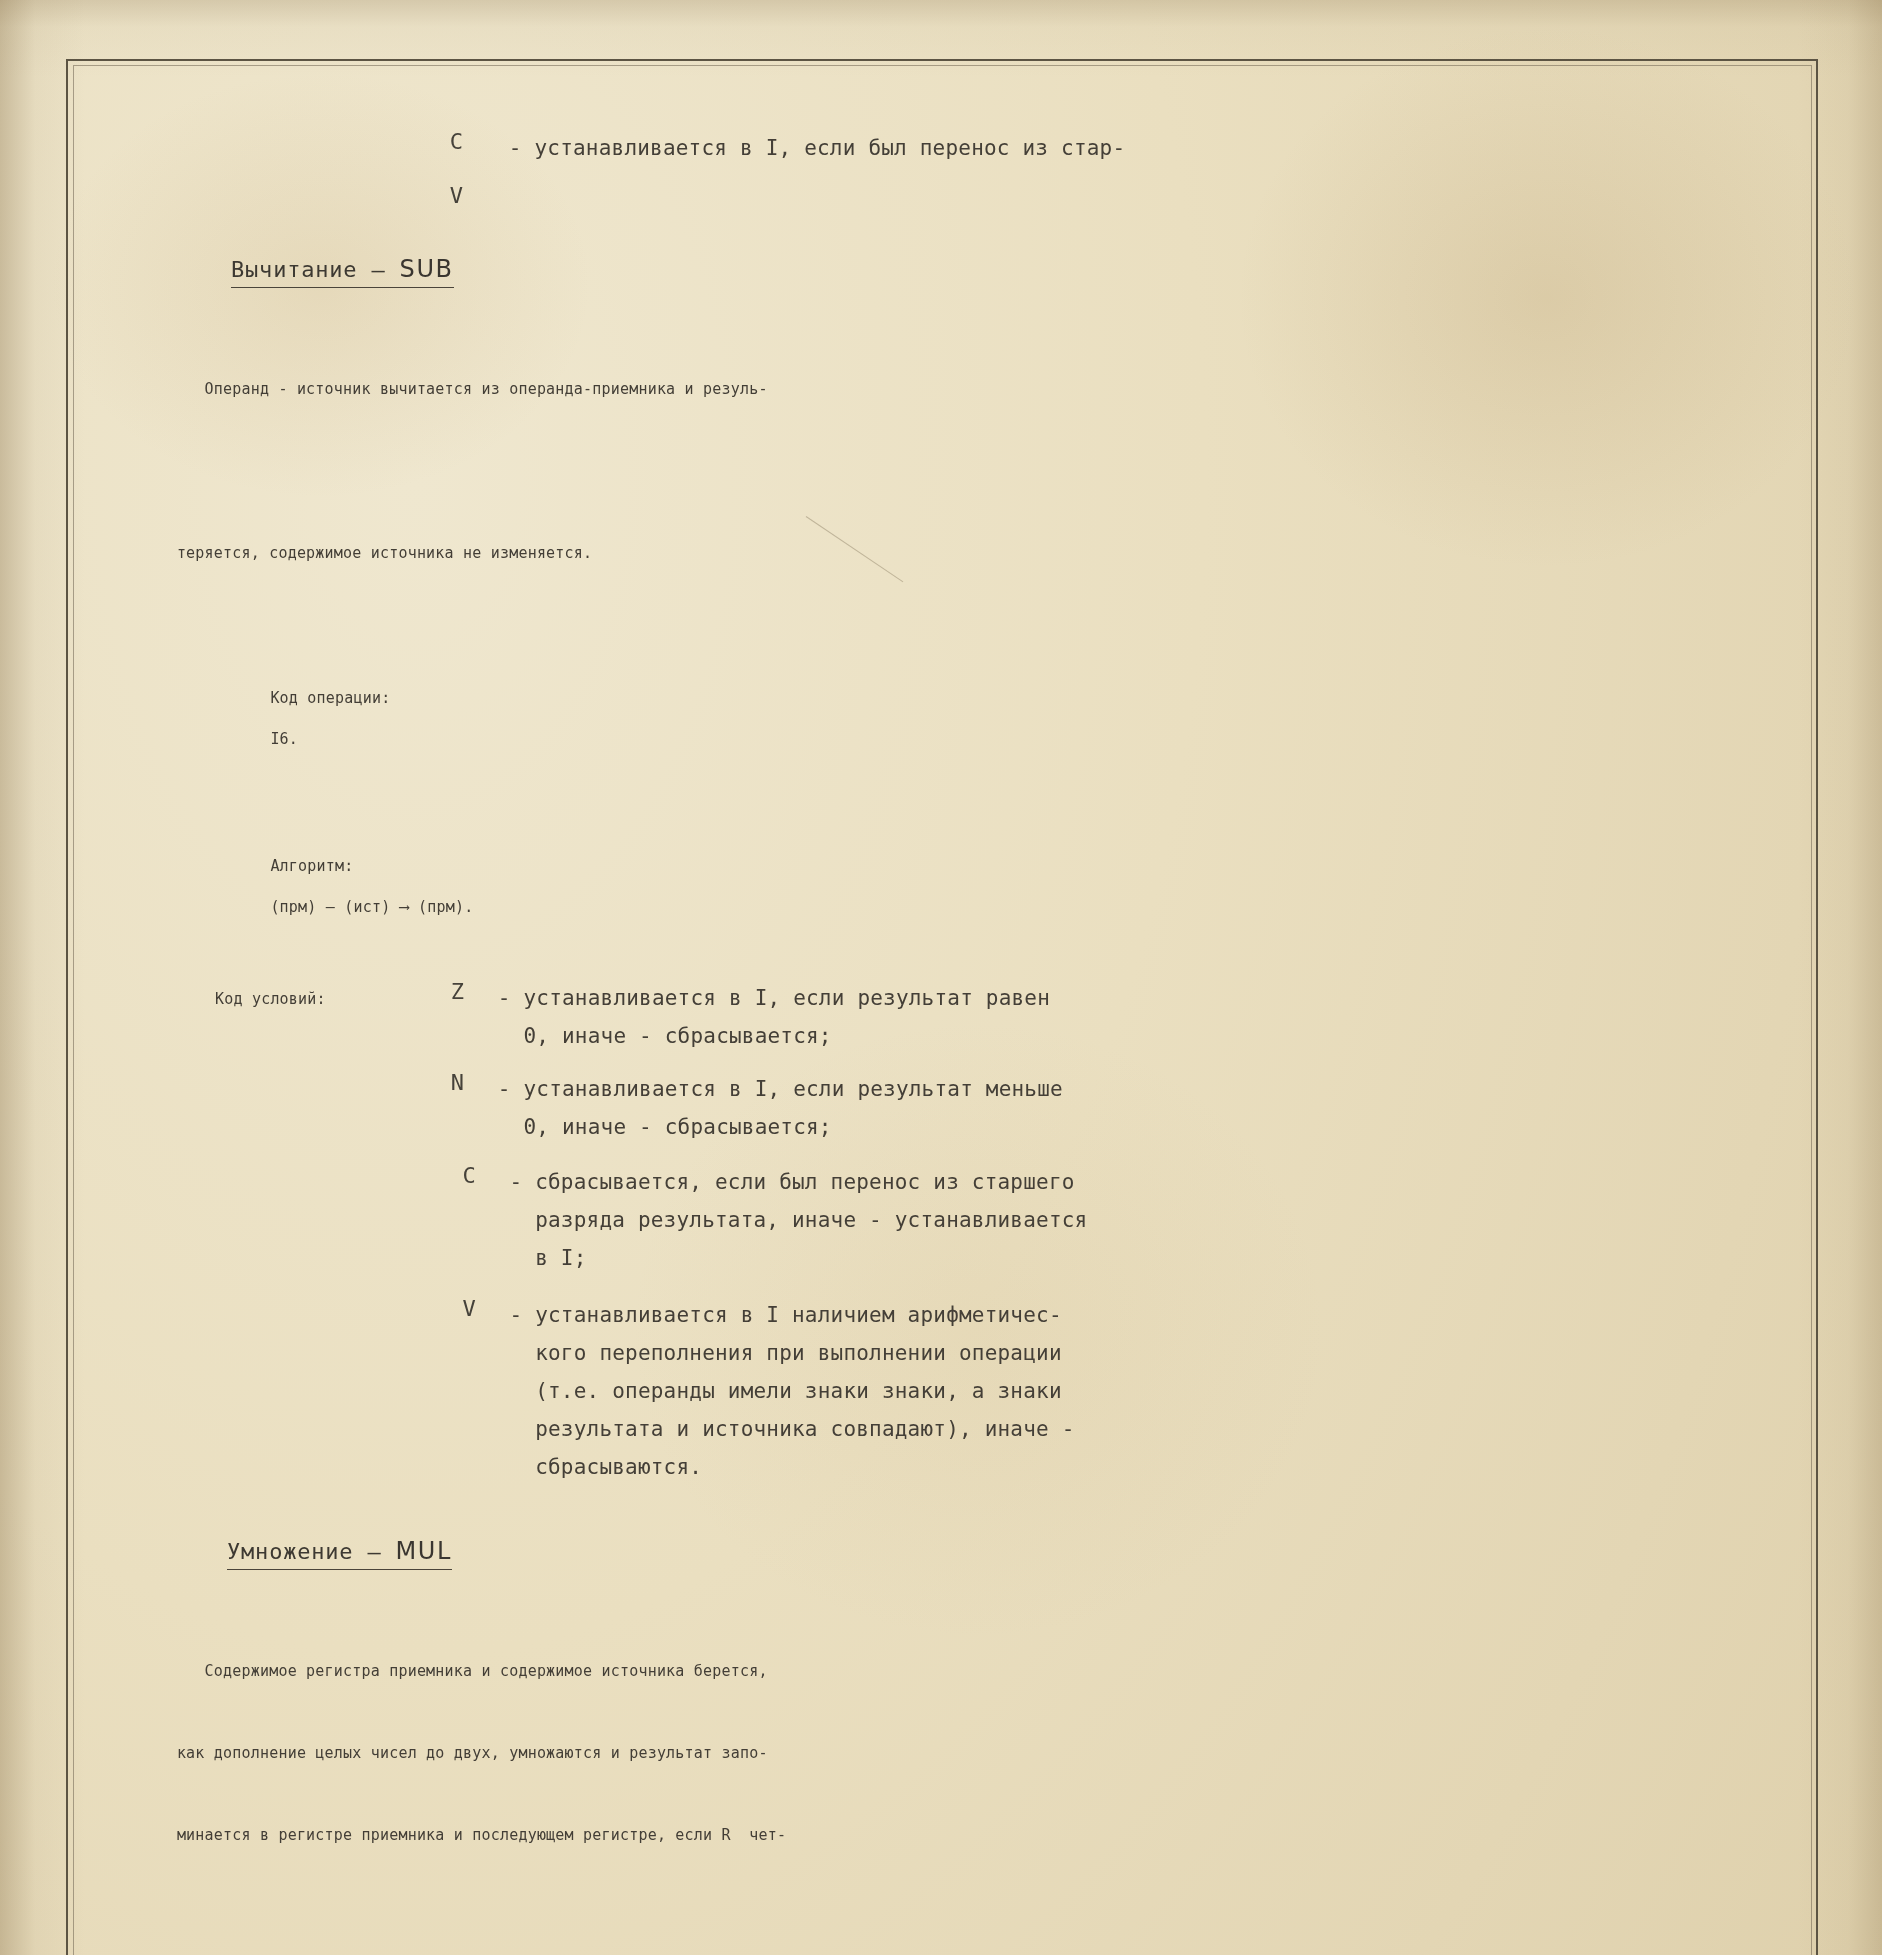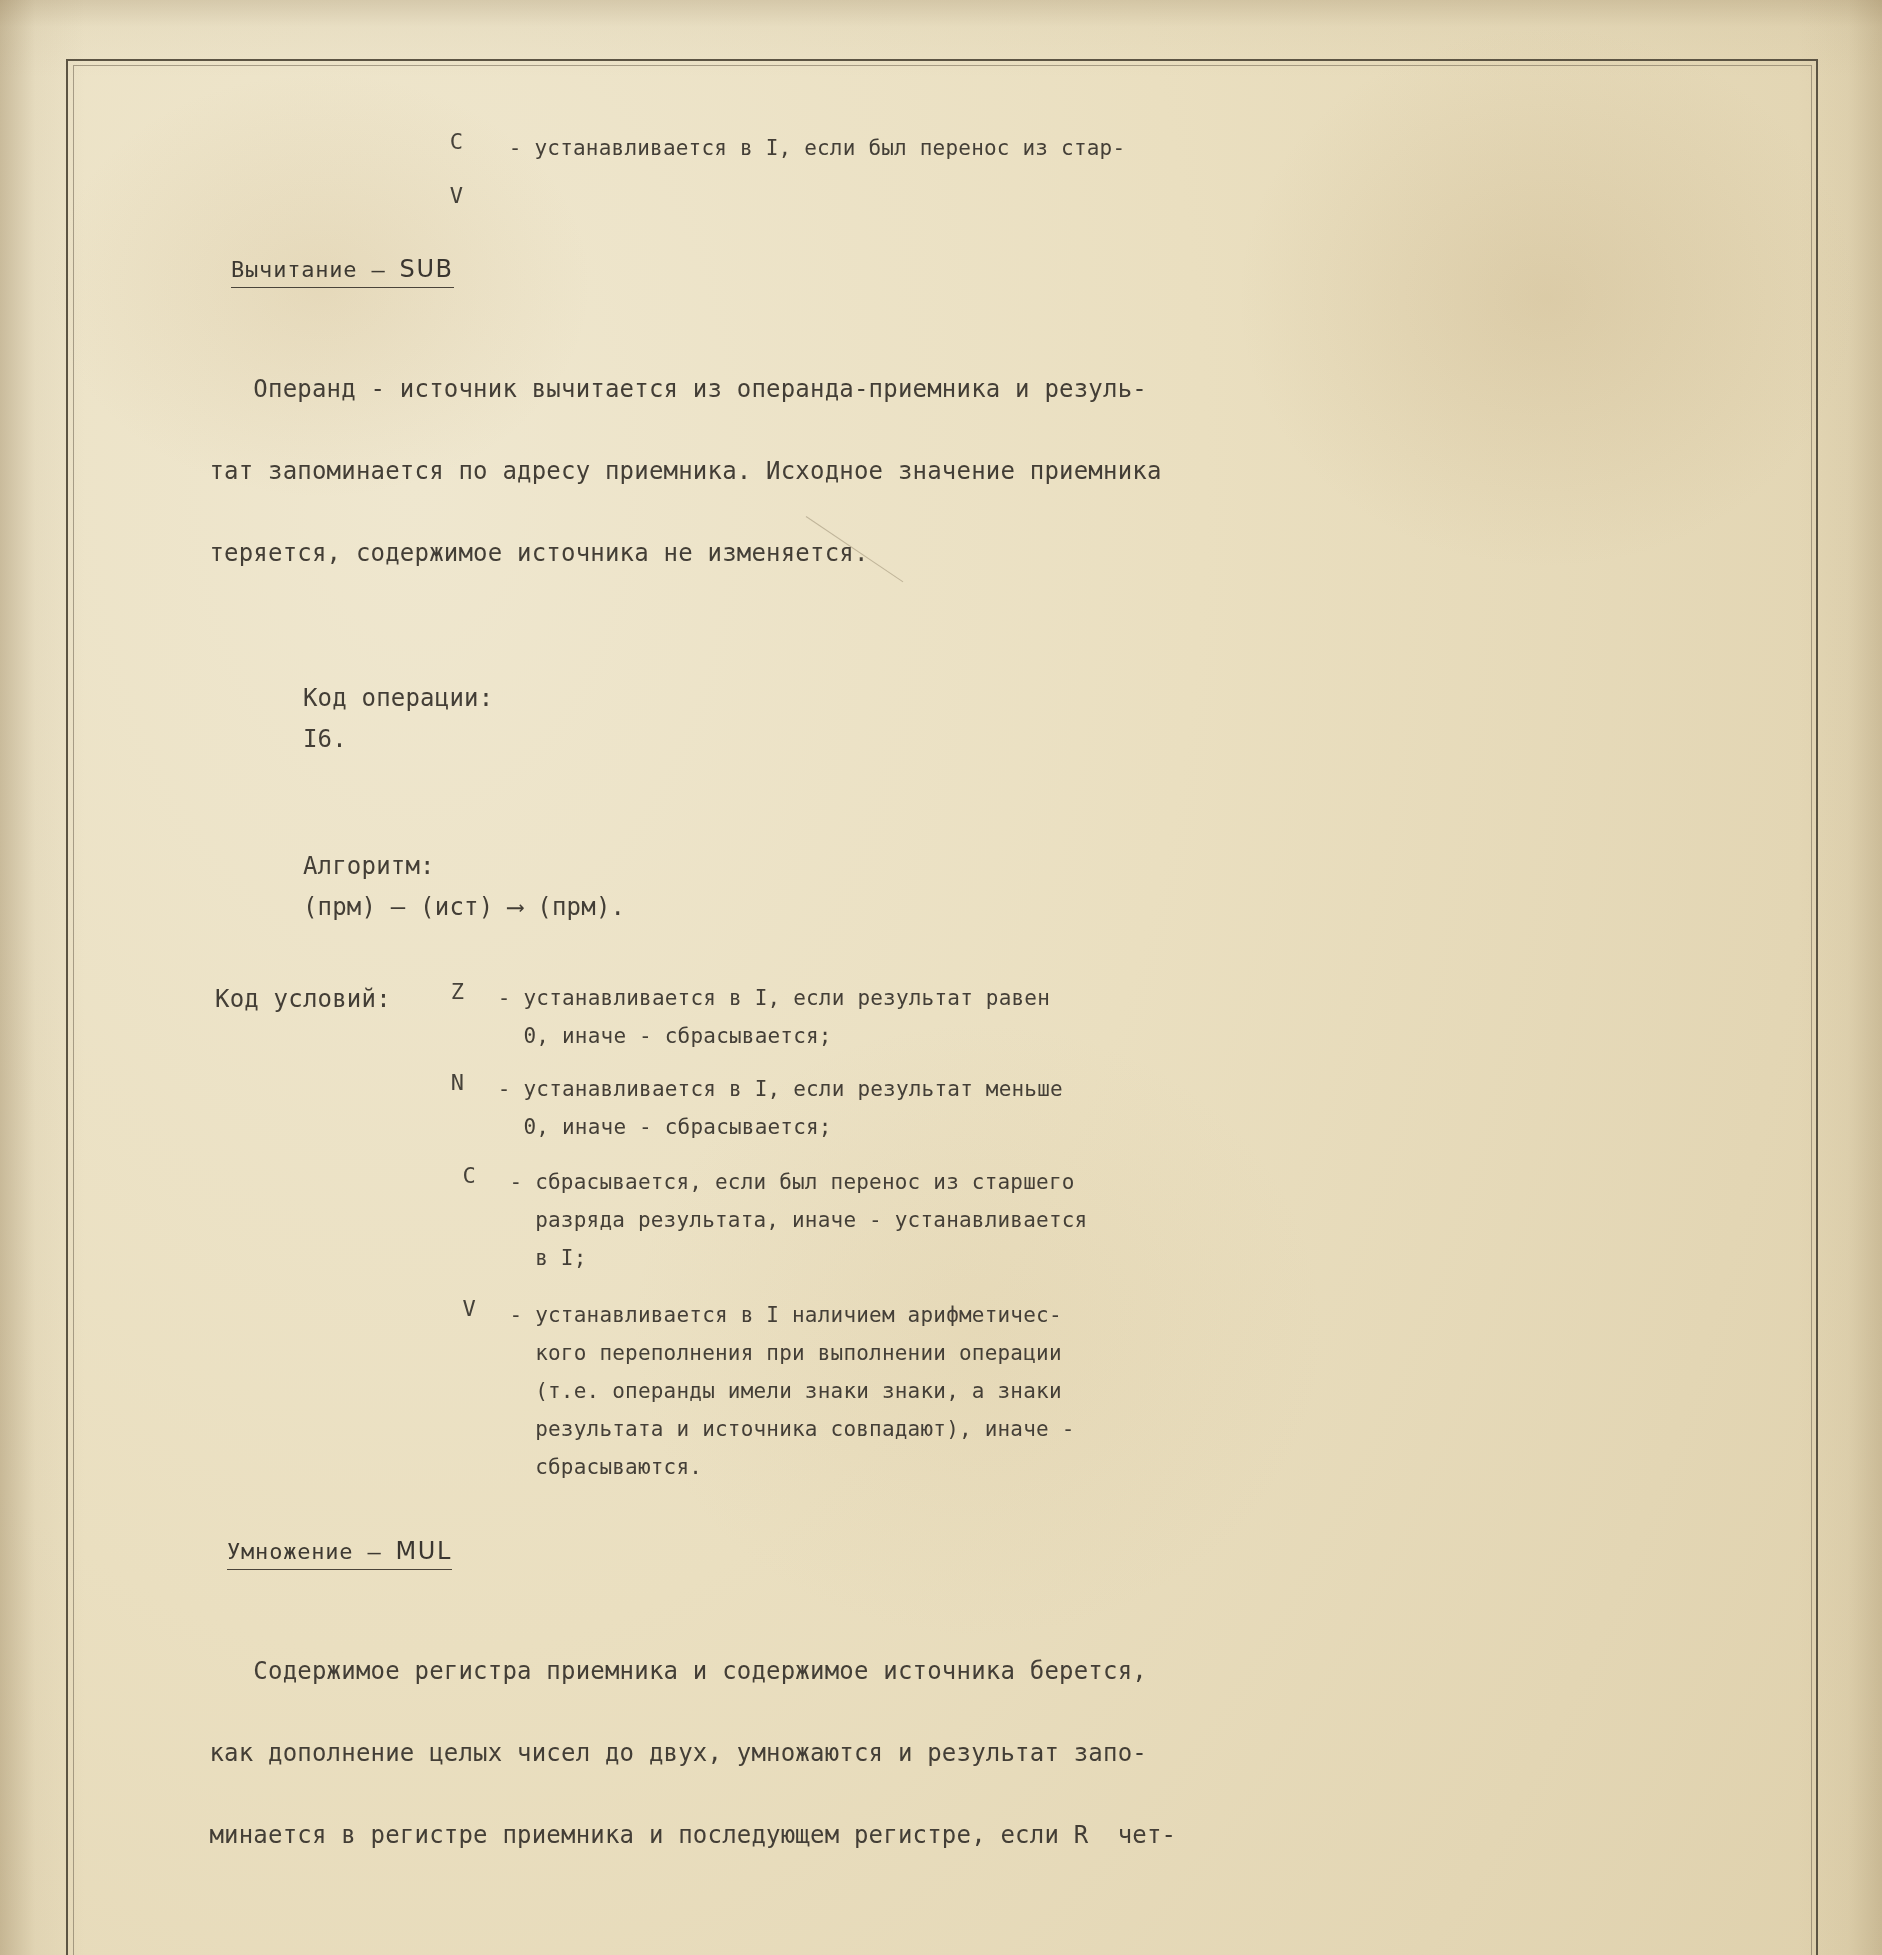--- a/index.html
+++ b/index.html
@@ -108,21 +108,21 @@
     color: #3d3932;
     letter-spacing: 0.8px;
   }
   .mnemo {
     font-family: "DejaVu Sans", sans-serif;
     font-size: 24px;
     letter-spacing: 1.6px;
     color: #3a3630;
   }
   .para {
-    font-size: 24px;
+    font-size: 15px;
     line-height: 41px;
     color: #433e36;
   }
   .blk { margin-top: 24px; }
 
   .blotch-line {
     position: absolute;
     left: 806px;
     top: 516px;
     width: 156px;
@@ -163,21 +163,21 @@
         <div class="flagmark txt">V</div>
       </div>
     </div>
 
     <div style="margin-top:31px; margin-left:117px;">
       <h2 class="heading txt"><span>Вычитание – </span><span class="mnemo">SUB</span></h2>
     </div>
 
     <div class="para txt blk" style="margin-left:23.5px;">
       <span>   Операнд - источник вычитается из операнда-приемника и резуль-</span><br>
-      <span>тат запоминается по адресу приемника. Исходное значение приемника</span><br>
+      <br>
       <span>теряется, содержимое источника не изменяется.</span>
     </div>
 
     <div class="para txt" style="margin-left:117px; margin-top:22px;">
       <span>Код операции:</span>
       <span>I6.</span>
     </div>
 
     <div class="para txt" style="margin-left:117px; margin-top:3.9px;">
       <span>Алгоритм:</span>

